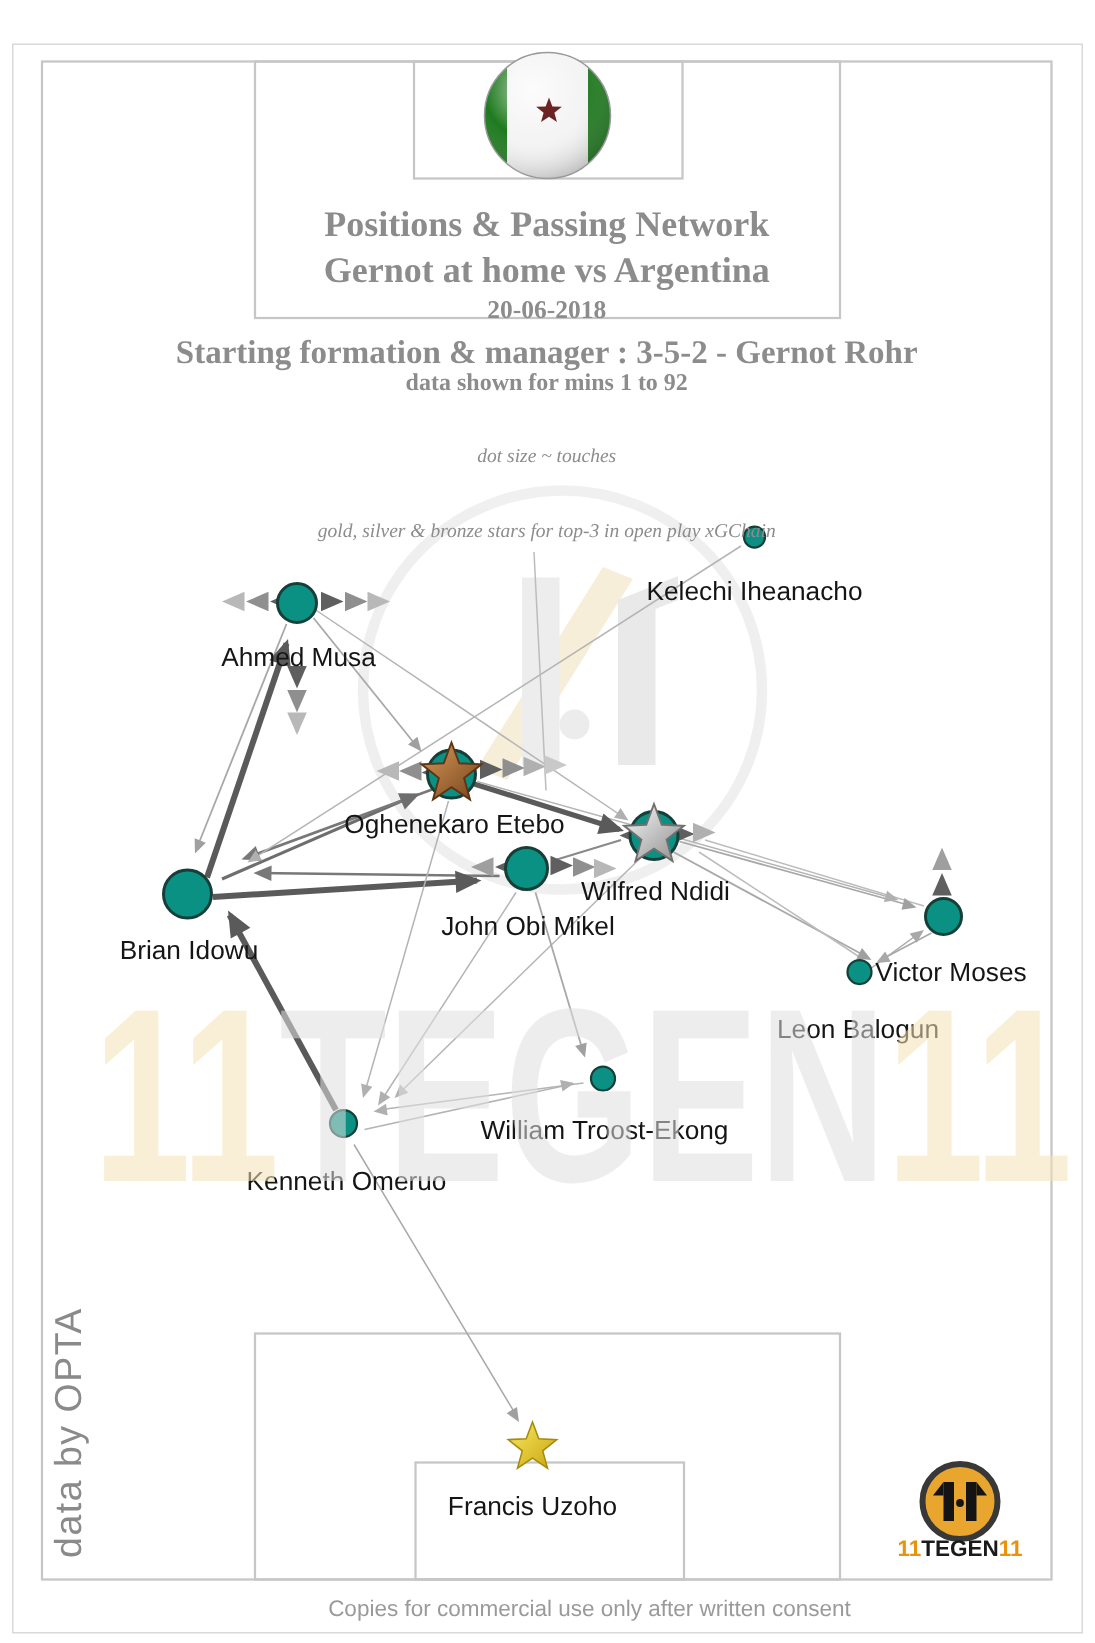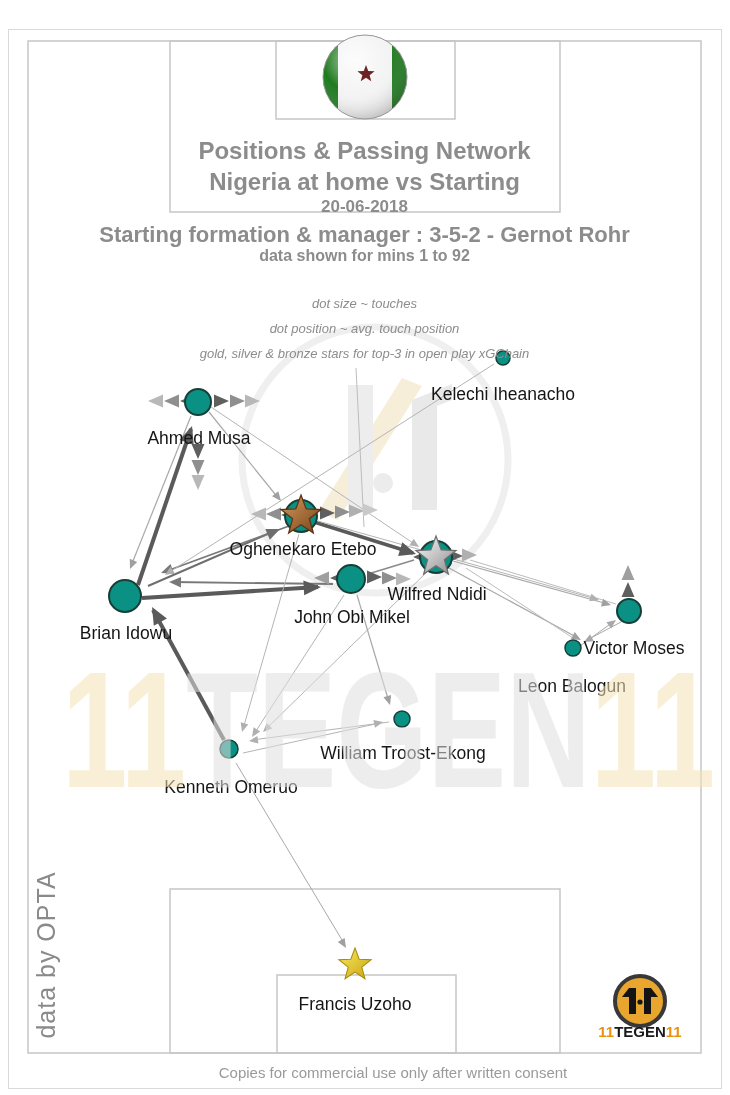--- a/index.html
+++ b/index.html
@@ -1,21 +1,21 @@
 <!DOCTYPE html>
 <html><head>
 <meta charset="utf-8">
 <style>
   html,body{margin:0;padding:0;background:#fff;}
   .stage{position:relative;width:730px;height:1095px;background:#ffffff;
          font-family:"Liberation Sans",sans-serif;overflow:hidden;}
   .frame{position:absolute;left:8px;top:29px;width:712px;height:1058px;
          border:1px solid #d9d9d9;}
   svg.net{position:absolute;left:0;top:0;}
-  .tline{position:absolute;left:28px;width:673px;text-align:center;white-space:nowrap;}
+  .tline{position:absolute;left:28px;width:673px;text-align:center;white-space:nowrap;font-family:Liberation Serif, serif;}
   .t-big{font-size:24px;font-weight:bold;color:#8c8c8c;}
   .t-med{font-size:17px;font-weight:bold;color:#8c8c8c;}
   .t-sub{font-size:22px;font-weight:bold;color:#8c8c8c;}
   .t-mins{font-size:16px;font-weight:bold;color:#8c8c8c;}
   .t-black{font-size:16px;font-weight:bold;font-style:italic;color:#101010;}
   .t-note{font-size:13px;font-style:italic;color:#8c8c8c;text-align:center;}
   .footer{position:absolute;left:0;top:1064px;width:730px;text-align:center;
           font-size:15px;color:#9a9a9a;margin-left:28px;}
   .opta{position:absolute;left:-60px;top:935px;width:224px;height:40px;
         transform:rotate(-90deg);text-align:center;font-size:25px;color:#8a8a8a;
@@ -222,25 +222,24 @@
     </g>
   </svg>
 
   <svg class="wm-text" width="730" height="1095" viewBox="0 0 730 1095" style="z-index:0;">
     <text x="62" y="787" font-size="165" font-weight="bold" textLength="653" lengthAdjust="spacingAndGlyphs" opacity="0.55">
       <tspan fill="#f3e3b6">11</tspan><tspan fill="#e0e0e0">TEGEN</tspan><tspan fill="#f3e3b6">11</tspan>
     </text>
   </svg>
 
   <div class="tline t-big" style="top:137px">Positions &amp; Passing Network</div>
-  <div class="tline t-big" style="top:168px">Nigeria at home vs Starting</div>
+  <div class="tline t-big" style="top:168px">Gernot at home vs Argentina</div>
   <div class="tline t-med" style="top:197px">20-06-2018</div>
   <div class="tline t-sub" style="top:222px">Starting formation &amp; manager : 3-5-2 - Gernot Rohr</div>
   <div class="tline t-mins" style="top:247px">data shown for mins 1 to 92</div>
   <div class="tline t-note" style="top:296px">dot size ~ touches</div>
-  <div class="tline t-note" style="top:321px">dot position ~ avg. touch position</div>
   <div class="tline t-note" style="top:346px">gold, silver &amp; bronze stars for top-3 in open play xGChain</div>
 
   <div class="opta">data by OPTA</div>
 
   <div class="footer">Copies for commercial use only after written consent</div>
 
 </div>
 
 </body></html>

